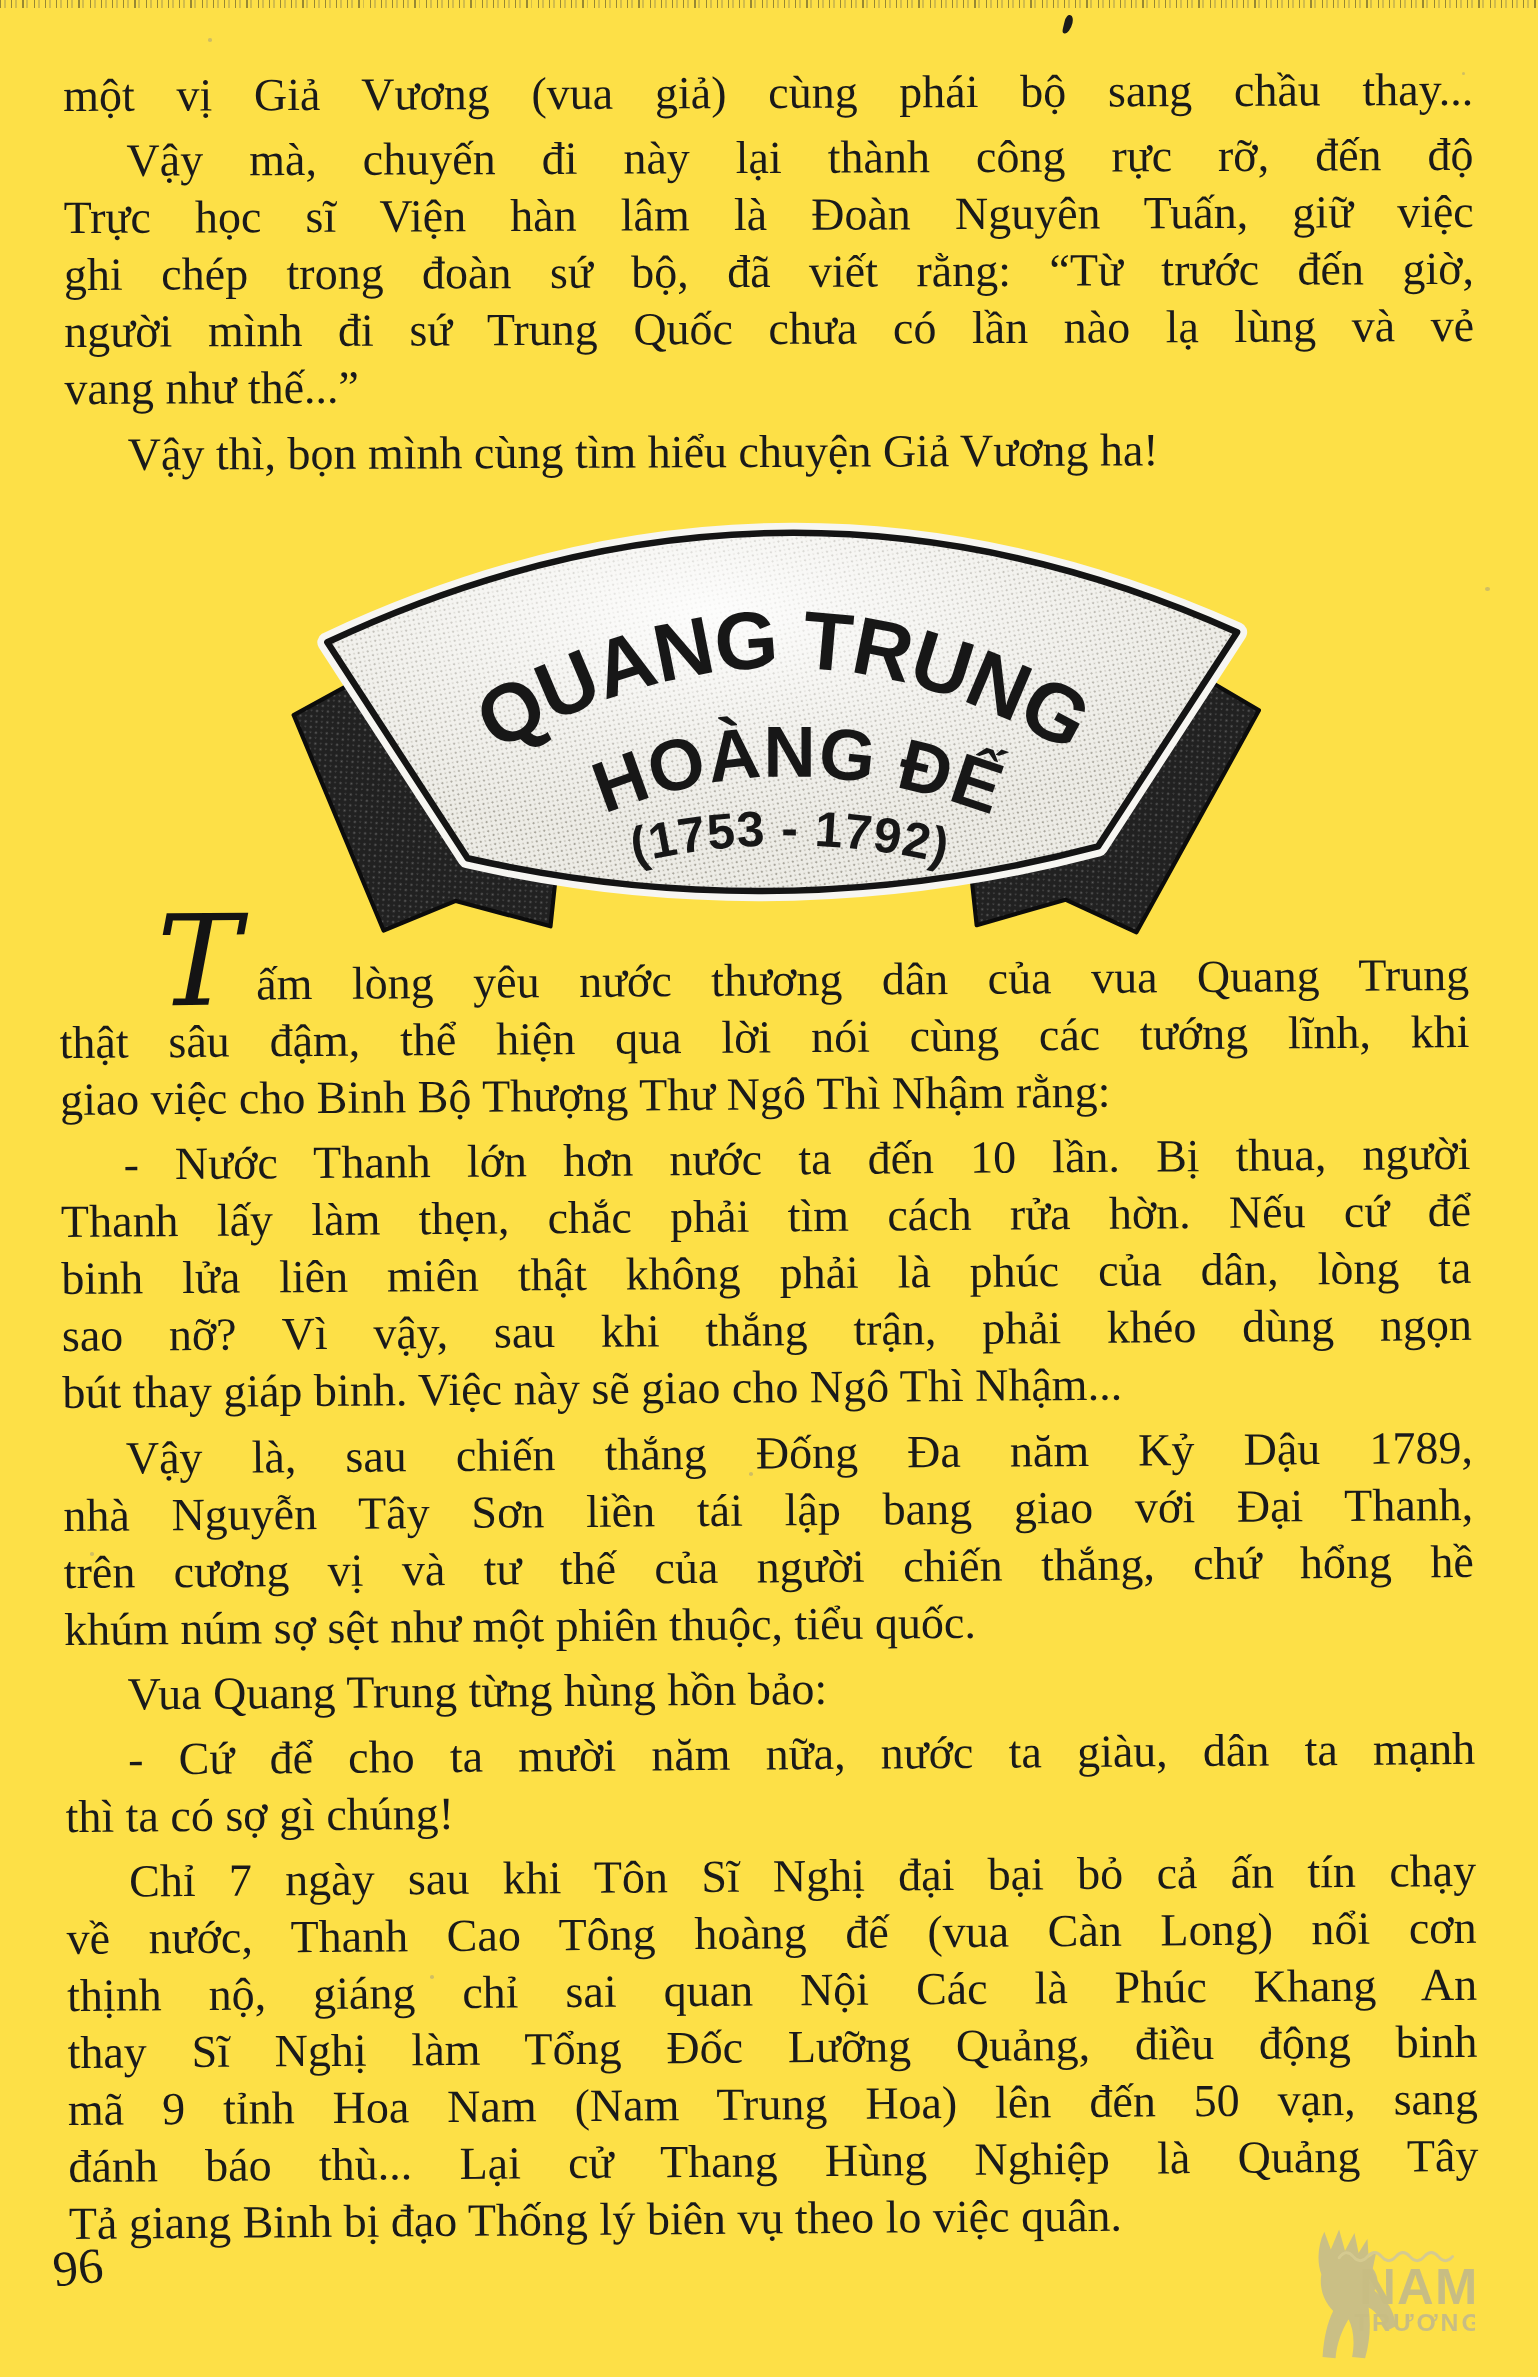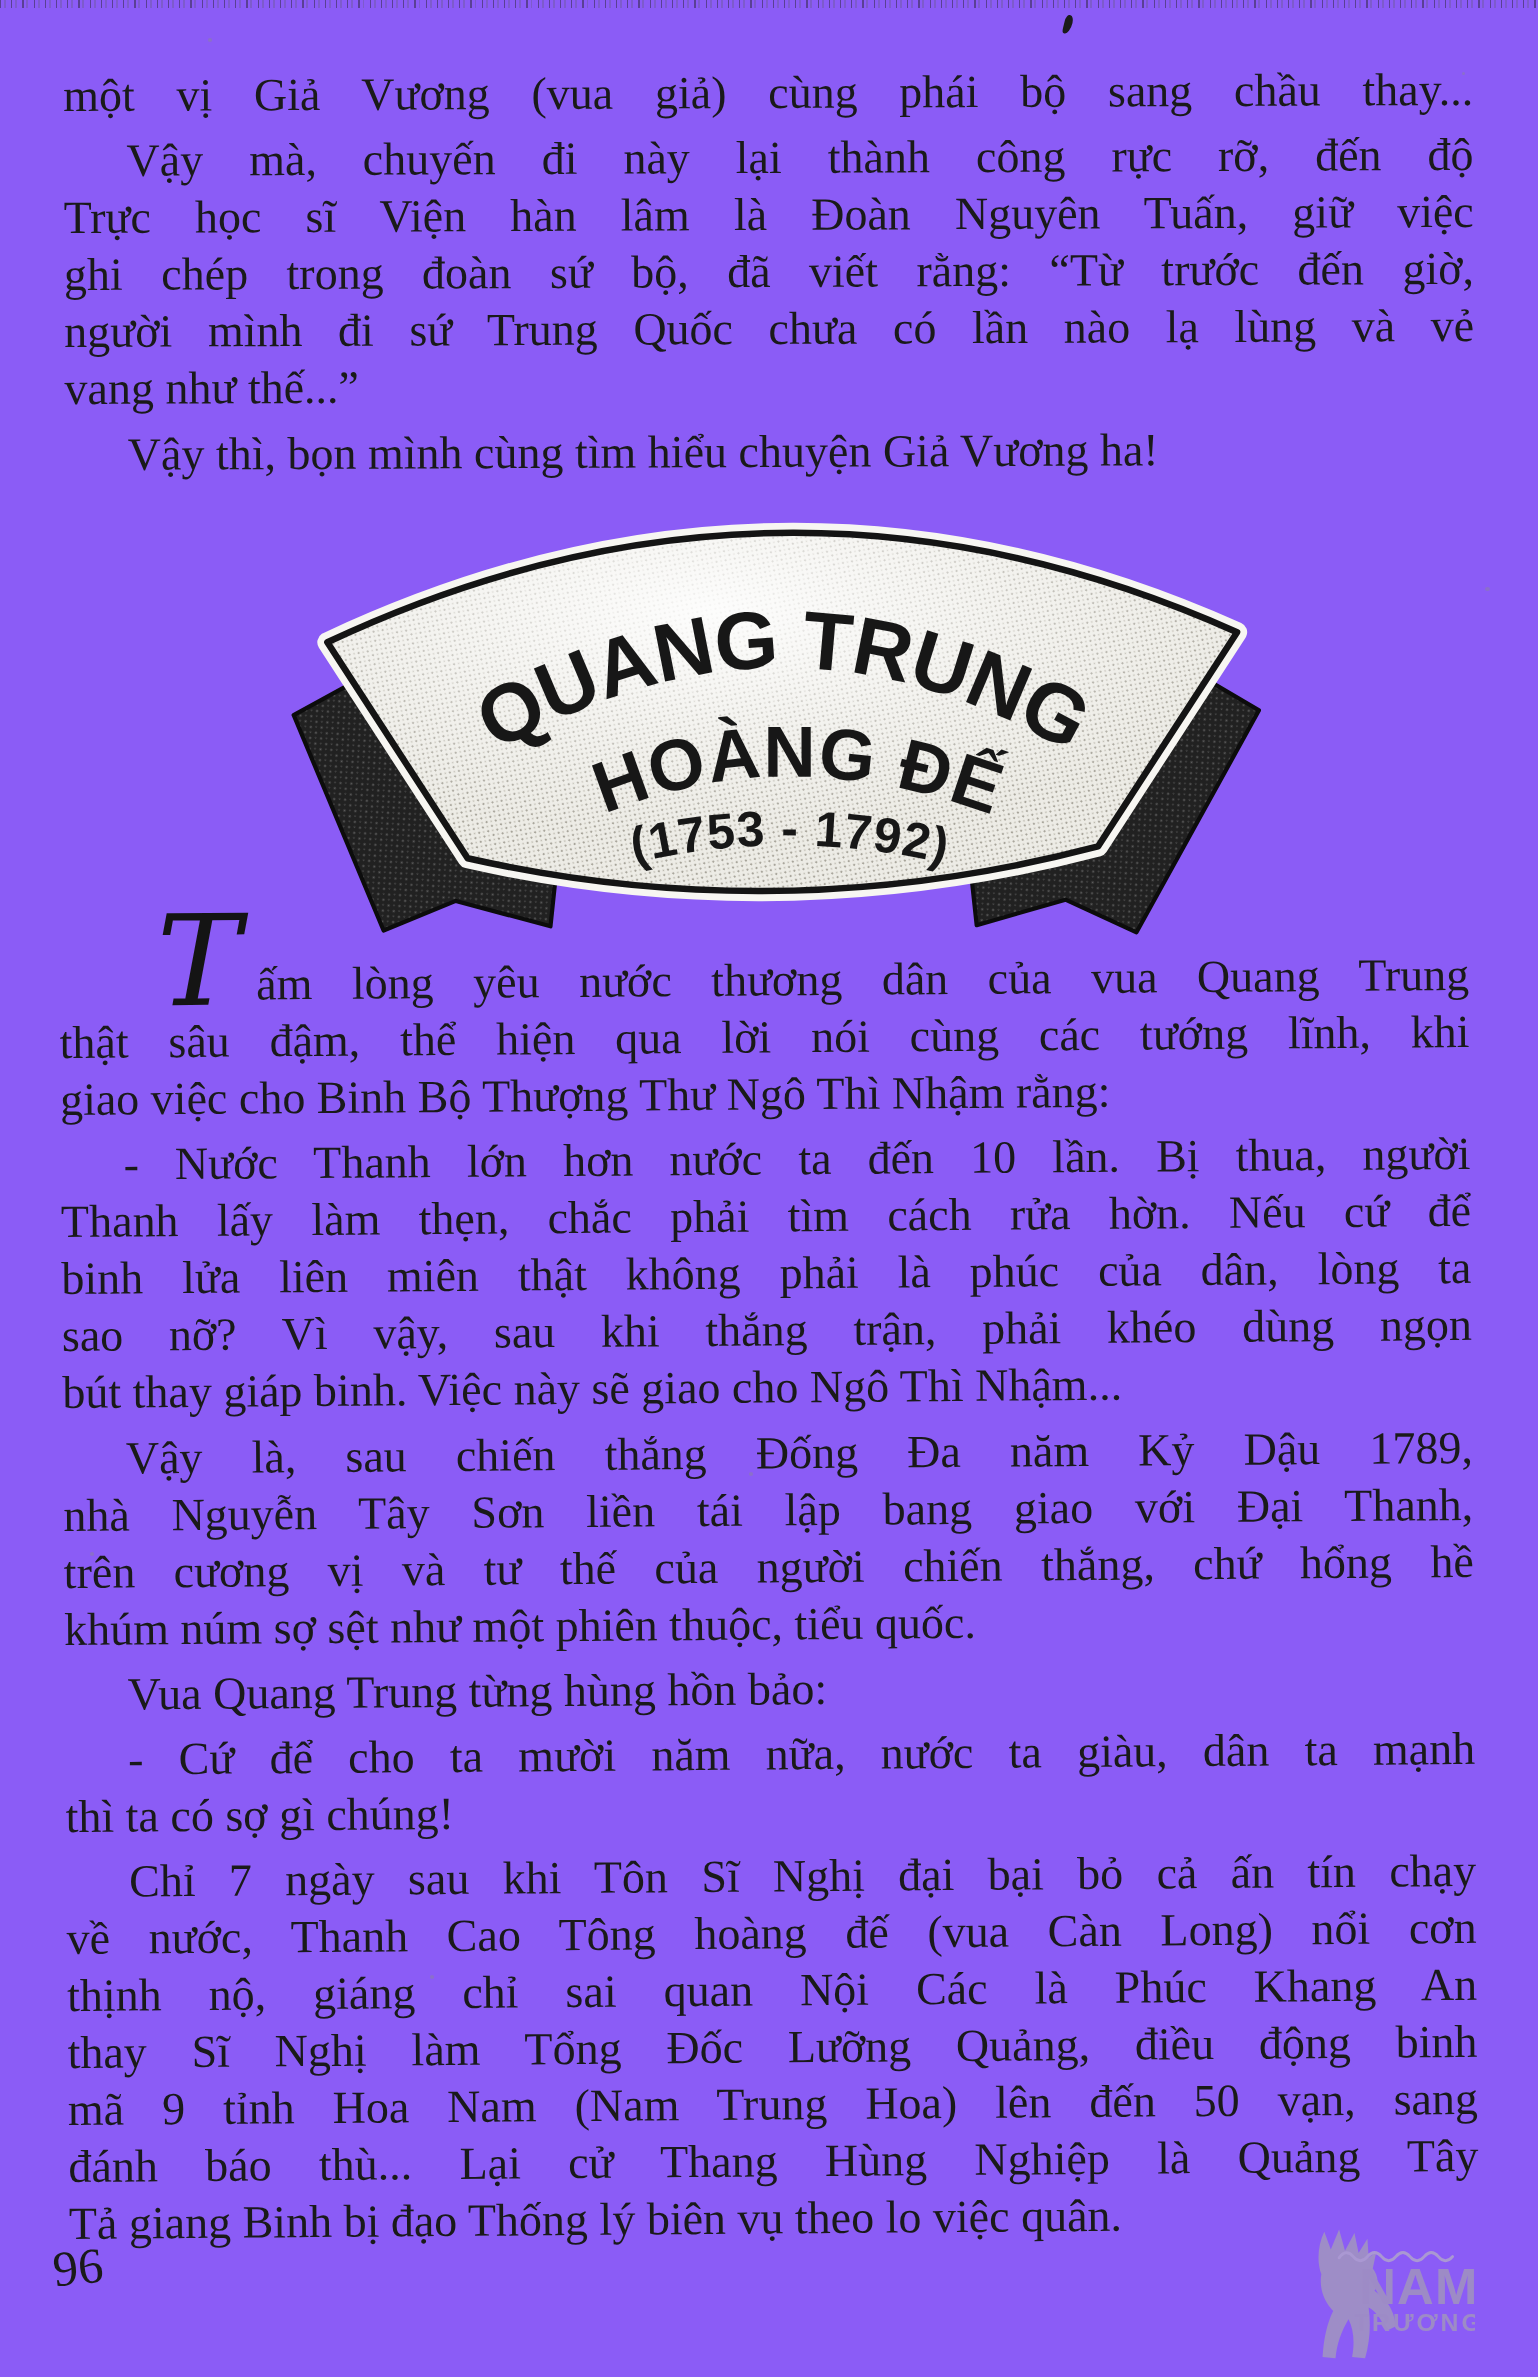--- a/index.html
+++ b/index.html
@@ -1,17 +1,17 @@
 <!DOCTYPE html>
 <html style="font-size:9.5px"><head>
 <meta charset="utf-8">
 <style>
   html,body{margin:0;padding:0;background:#6e6e6e;}
   .page{
-    position:relative;width:1538px;height:2377px;background:#8b5cf6;
+    position:relative;width:1538px;height:2377px;background:#fde047;
     overflow:hidden;font-family:"Liberation Serif","DejaVu Serif",serif;color:#1a1a1a;
   }
   
   .scan-strip{
     position:absolute;top:0;left:0;width:100%;height:8.3px;opacity:.75;
     background:repeating-linear-gradient(90deg,rgba(30,30,30,.6) 0 1.2px,rgba(255,255,255,0) 1.2px 4.1px,rgba(90,90,90,.35) 4.1px 6px,rgba(255,255,255,0) 6px 11.2px);
     filter:blur(0.7px);
   }
   .scan-mark{
     position:absolute;left:1064px;top:15.4px;width:8.3px;height:19px;background:#1b1b1b;

